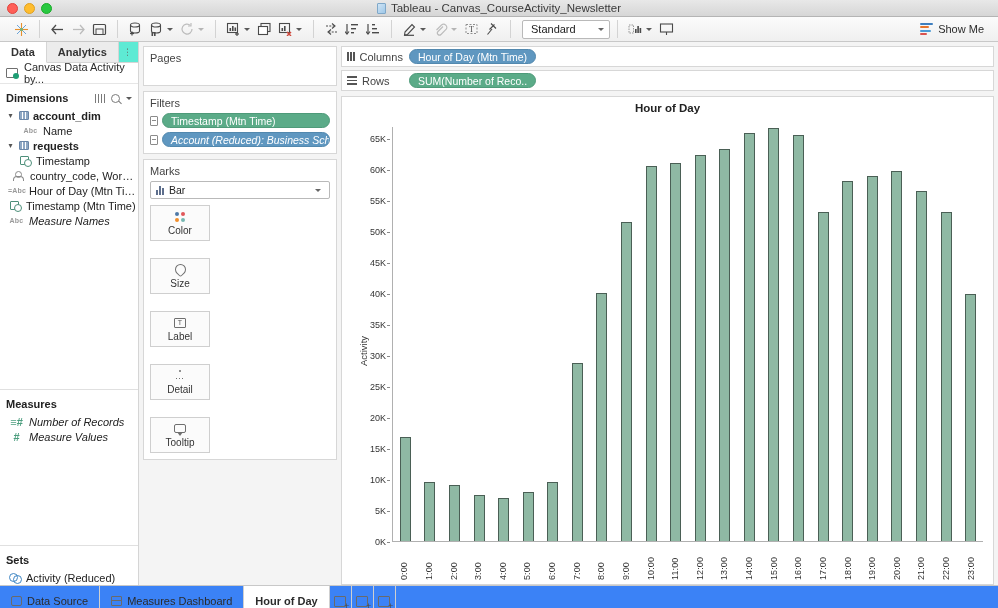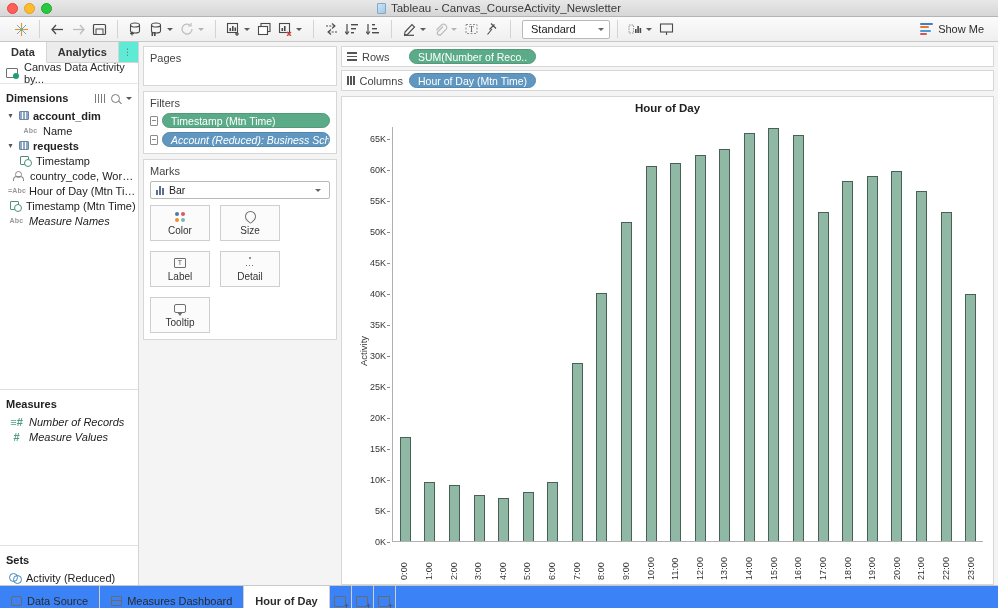--- a/index.html
+++ b/index.html
@@ -176,21 +176,21 @@
     display:flex; align-items:center; padding: 0 4px 0 5px; gap:5px; font-size:10.5px; color:#222;
     margin-bottom:6px;
   }
   .marks-bar-icon{display:flex;align-items:flex-end;gap:1px;height:9px;}
   .marks-bar-icon i{display:block;width:2px;background:#5d6e8c;}
   .marks-bar-icon i:nth-child(1){height:5px}
   .marks-bar-icon i:nth-child(2){height:9px}
   .marks-bar-icon i:nth-child(3){height:7px}
   .marks-select .caret { margin-left:auto; border-top-color:#666; }
 
-  .marks-grid { display:flex; flex-wrap:wrap; gap:10px; }
+  .marks-grid { display:flex; flex-wrap:wrap; gap:17px;flex-direction:column; }
   .mark-btn {
     width: 60px; height: 36px; background:#fbfbfb; border:1px solid #cfcfcf;
     display:flex; flex-direction:column; align-items:center; justify-content:center; gap:2px;
     font-size:10px; color:#333;
   }
   .mk-ico { height:13px; display:flex; align-items:center; justify-content:center;}
   .color-swatches{ display:grid; grid-template-columns:repeat(2,4px); gap:2px;}
   .color-swatches i{width:4px;height:4px;border-radius:50%;display:block;}
   .size-ico{width:11px;height:11px;border:1.4px solid #6f6f6f;border-radius:50% 50% 50% 2px;transform:rotate(-45deg)}
   .label-ico{width:12px;height:10px;border:1.2px solid #6f6f6f;border-radius:1px;display:flex;align-items:center;justify-content:center;font-size:7px;color:#555;}
@@ -669,40 +669,40 @@
           <span>Tooltip</span>
         </div>
       </div>
     </div>
   </div>
 
   <div class="viewpane">
 
     <div class="shelf">
       <span class="shelf-label">
+        <span class="shelf-ico">
+            <i></i>
+            <i></i>
+            <i></i>
+          </span>
+        <span>Columns</span>
+      </span>
+      <span class="pill blue" style="font-style:normal">Hour of Day (Mtn Time)</span>
+    </div>
+
+    <div class="shelf">
+      <span class="shelf-label">
         <span class="shelf-ico rows">
             <i></i>
             <i></i>
             <i></i>
           </span>
         <span>Rows</span>
       </span>
       <span class="pill green">SUM(Number of Reco..</span>
-    </div>
-
-    <div class="shelf">
-      <span class="shelf-label">
-        <span class="shelf-ico">
-            <i></i>
-            <i></i>
-            <i></i>
-          </span>
-        <span>Columns</span>
-      </span>
-      <span class="pill blue" style="font-style:normal">Hour of Day (Mtn Time)</span>
     </div>
 
     <div class="chart-canvas">
       <div class="chart-title">Hour of Day</div>
       <div class="plot-wrap">
         <div class="y-axis-title">Activity</div>
         <div class="y-ticks" id="y-ticks">
             <div class="y-tick" style="top: 425px;">0K</div>
             <div class="y-tick" style="top: 394.03px;">5K</div>
             <div class="y-tick" style="top: 363.06px;">10K</div>

